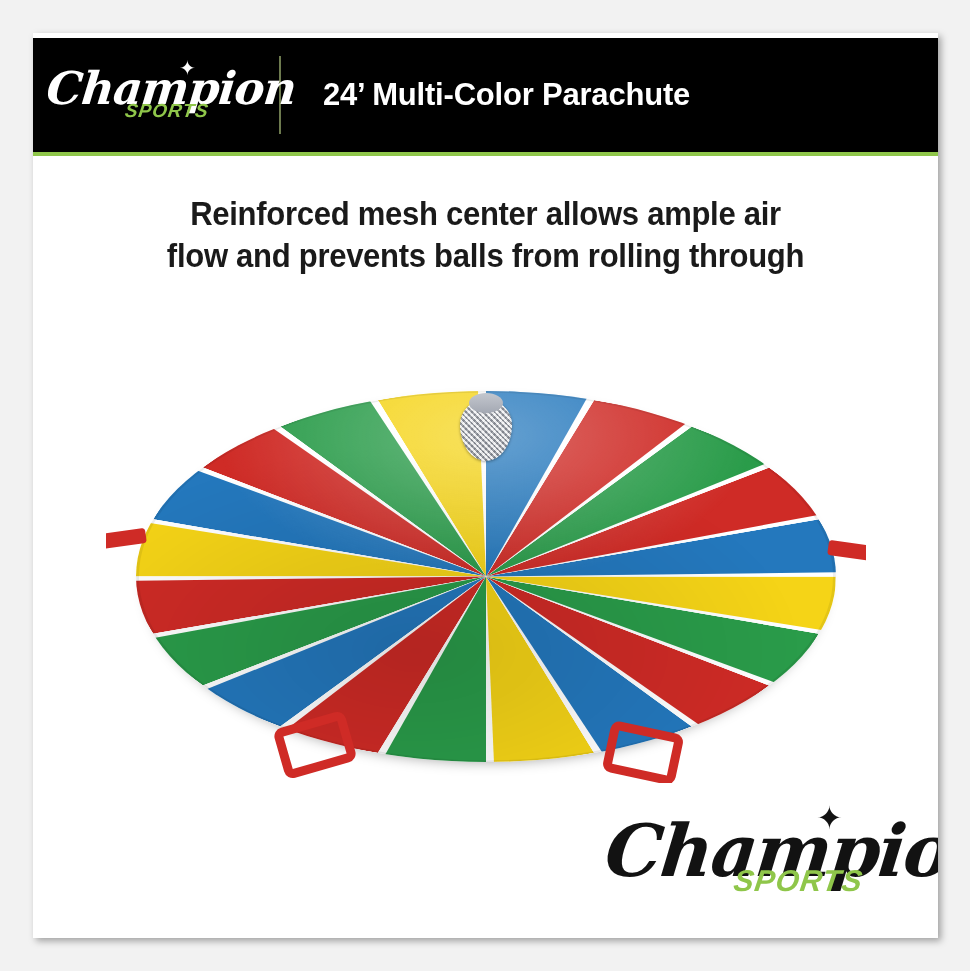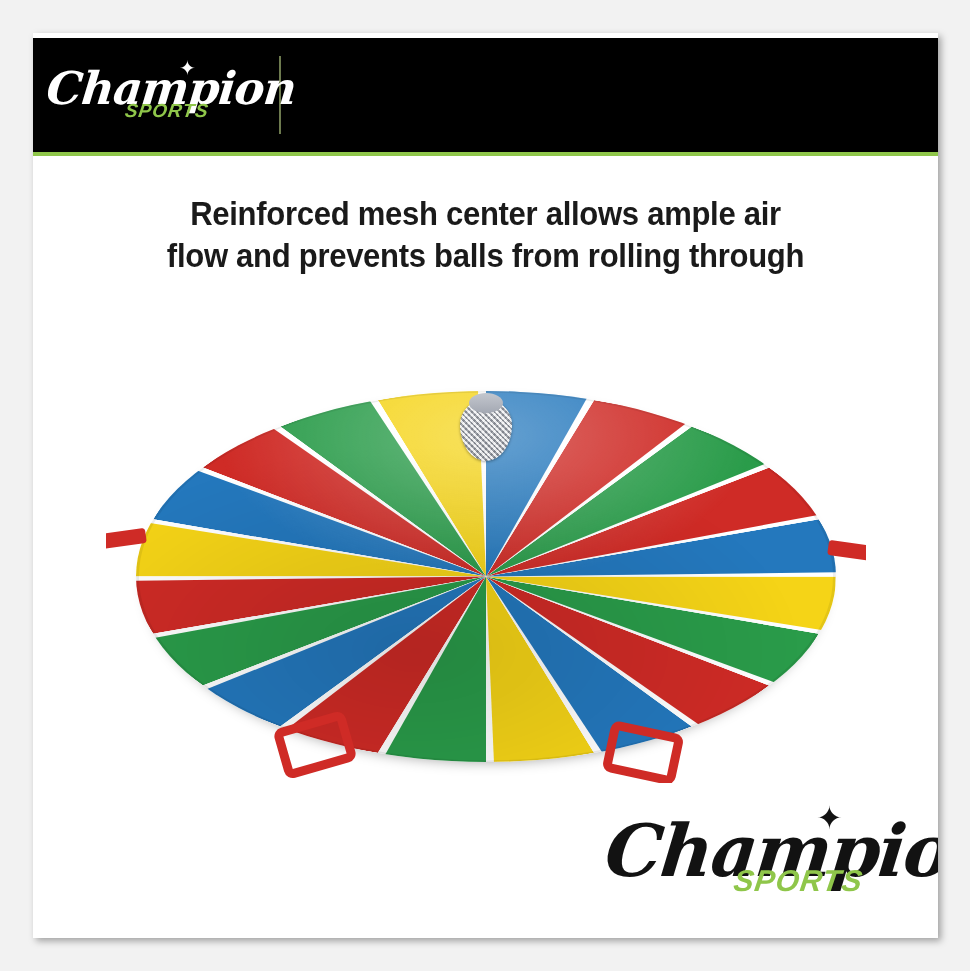--- a/index.html
+++ b/index.html
@@ -221,20 +221,21 @@
 
     <div class="header">
       <div class="brand-logo">
         <div class="brand-wrap">
           <span class="brand-champion">Champion</span>
           <span class="brand-star">✦</span>
           <span class="brand-sports">SPORTS</span>
         </div>
       </div>
       <div class="header-divider"></div>
+      <div class="header-title">24’ Multi-Color Parachute</div>
     </div>
     <div class="header-accent"></div>
 
     <div class="headline">
       <span>Reinforced mesh center allows ample air</span>
       <span class="l2">flow and prevents balls from rolling through</span>
     </div>
 
     <div class="product">
       <div class="chute-stage">

